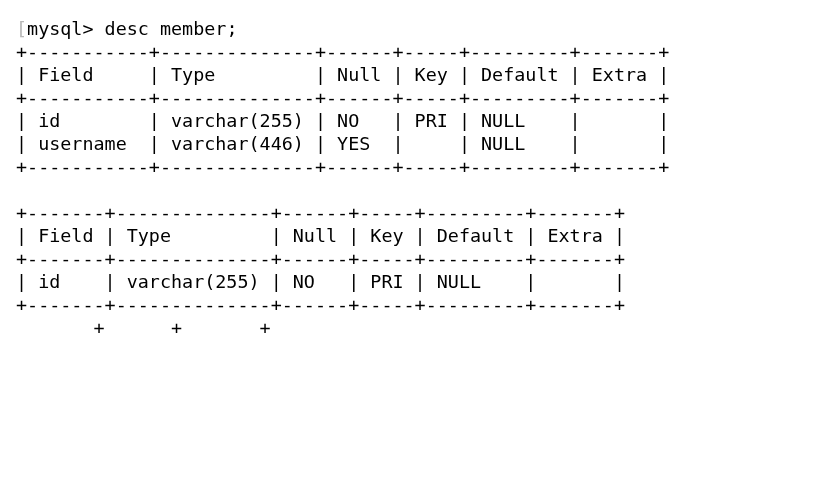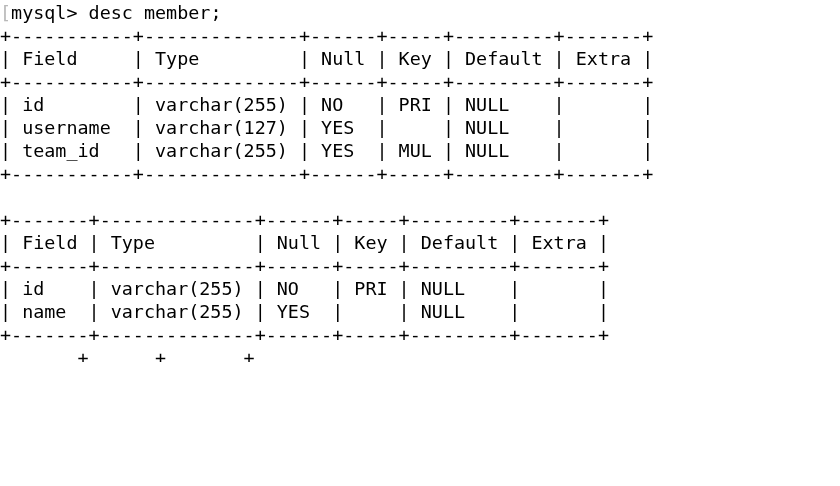--- a/index.html
+++ b/index.html
@@ -16,21 +16,21 @@
   #terminal {
     position: relative;
     width: 840px;
     height: 362px;
     background: #ffffff;
     color: #000000;
     font-family: "DejaVu Sans Mono", "Liberation Mono", monospace;
     font-size: 18.4px;
     line-height: 23px;
     letter-spacing: 0;
-    padding: 0;
+    padding: 16px;
     box-sizing: border-box;
     overflow: hidden;
   }
   .line {
     white-space: pre;
     height: 23px;
     line-height: 23px;
     font-family: "DejaVu Sans Mono", "Liberation Mono", monospace;
     margin: 0;
     padding: 0;
@@ -59,30 +59,28 @@
 <body>
 
 <div id="terminal">
 
   <div class="prompt-line first-line"><span class="prompt-bracket">[</span><span class="prompt-text">mysql&gt; desc member;</span></div>
 
   <div class="line">+-----------+--------------+------+-----+---------+-------+</div>
   <div class="line">| Field     | Type         | Null | Key | Default | Extra |</div>
   <div class="line">+-----------+--------------+------+-----+---------+-------+</div>
   <div class="line">| id        | varchar(255) | NO   | PRI | NULL    |       |</div>
-  <div class="line">| username  | varchar(127) | YES  |     | NULL    |       |</div>
-  <div class="line">| team_id   | varchar(255) | YES  | MUL | NULL    |       |</div>
+  <div class="line">| username  | varchar(446) | YES  |     | NULL    |       |</div>
   <div class="line">+-----------+--------------+------+-----+---------+-------+</div>
 
 
   <div class="line blank">&nbsp;</div>
 
 
   <div class="line">+-------+--------------+------+-----+---------+-------+</div>
   <div class="line">| Field | Type         | Null | Key | Default | Extra |</div>
   <div class="line">+-------+--------------+------+-----+---------+-------+</div>
   <div class="line">| id    | varchar(255) | NO   | PRI | NULL    |       |</div>
-  <div class="line">| name  | varchar(255) | YES  |     | NULL    |       |</div>
   <div class="line">+-------+--------------+------+-----+---------+-------+</div>
 
   <div class="line">       +      +       +</div>
 
 </div>
 
 </body></html>

